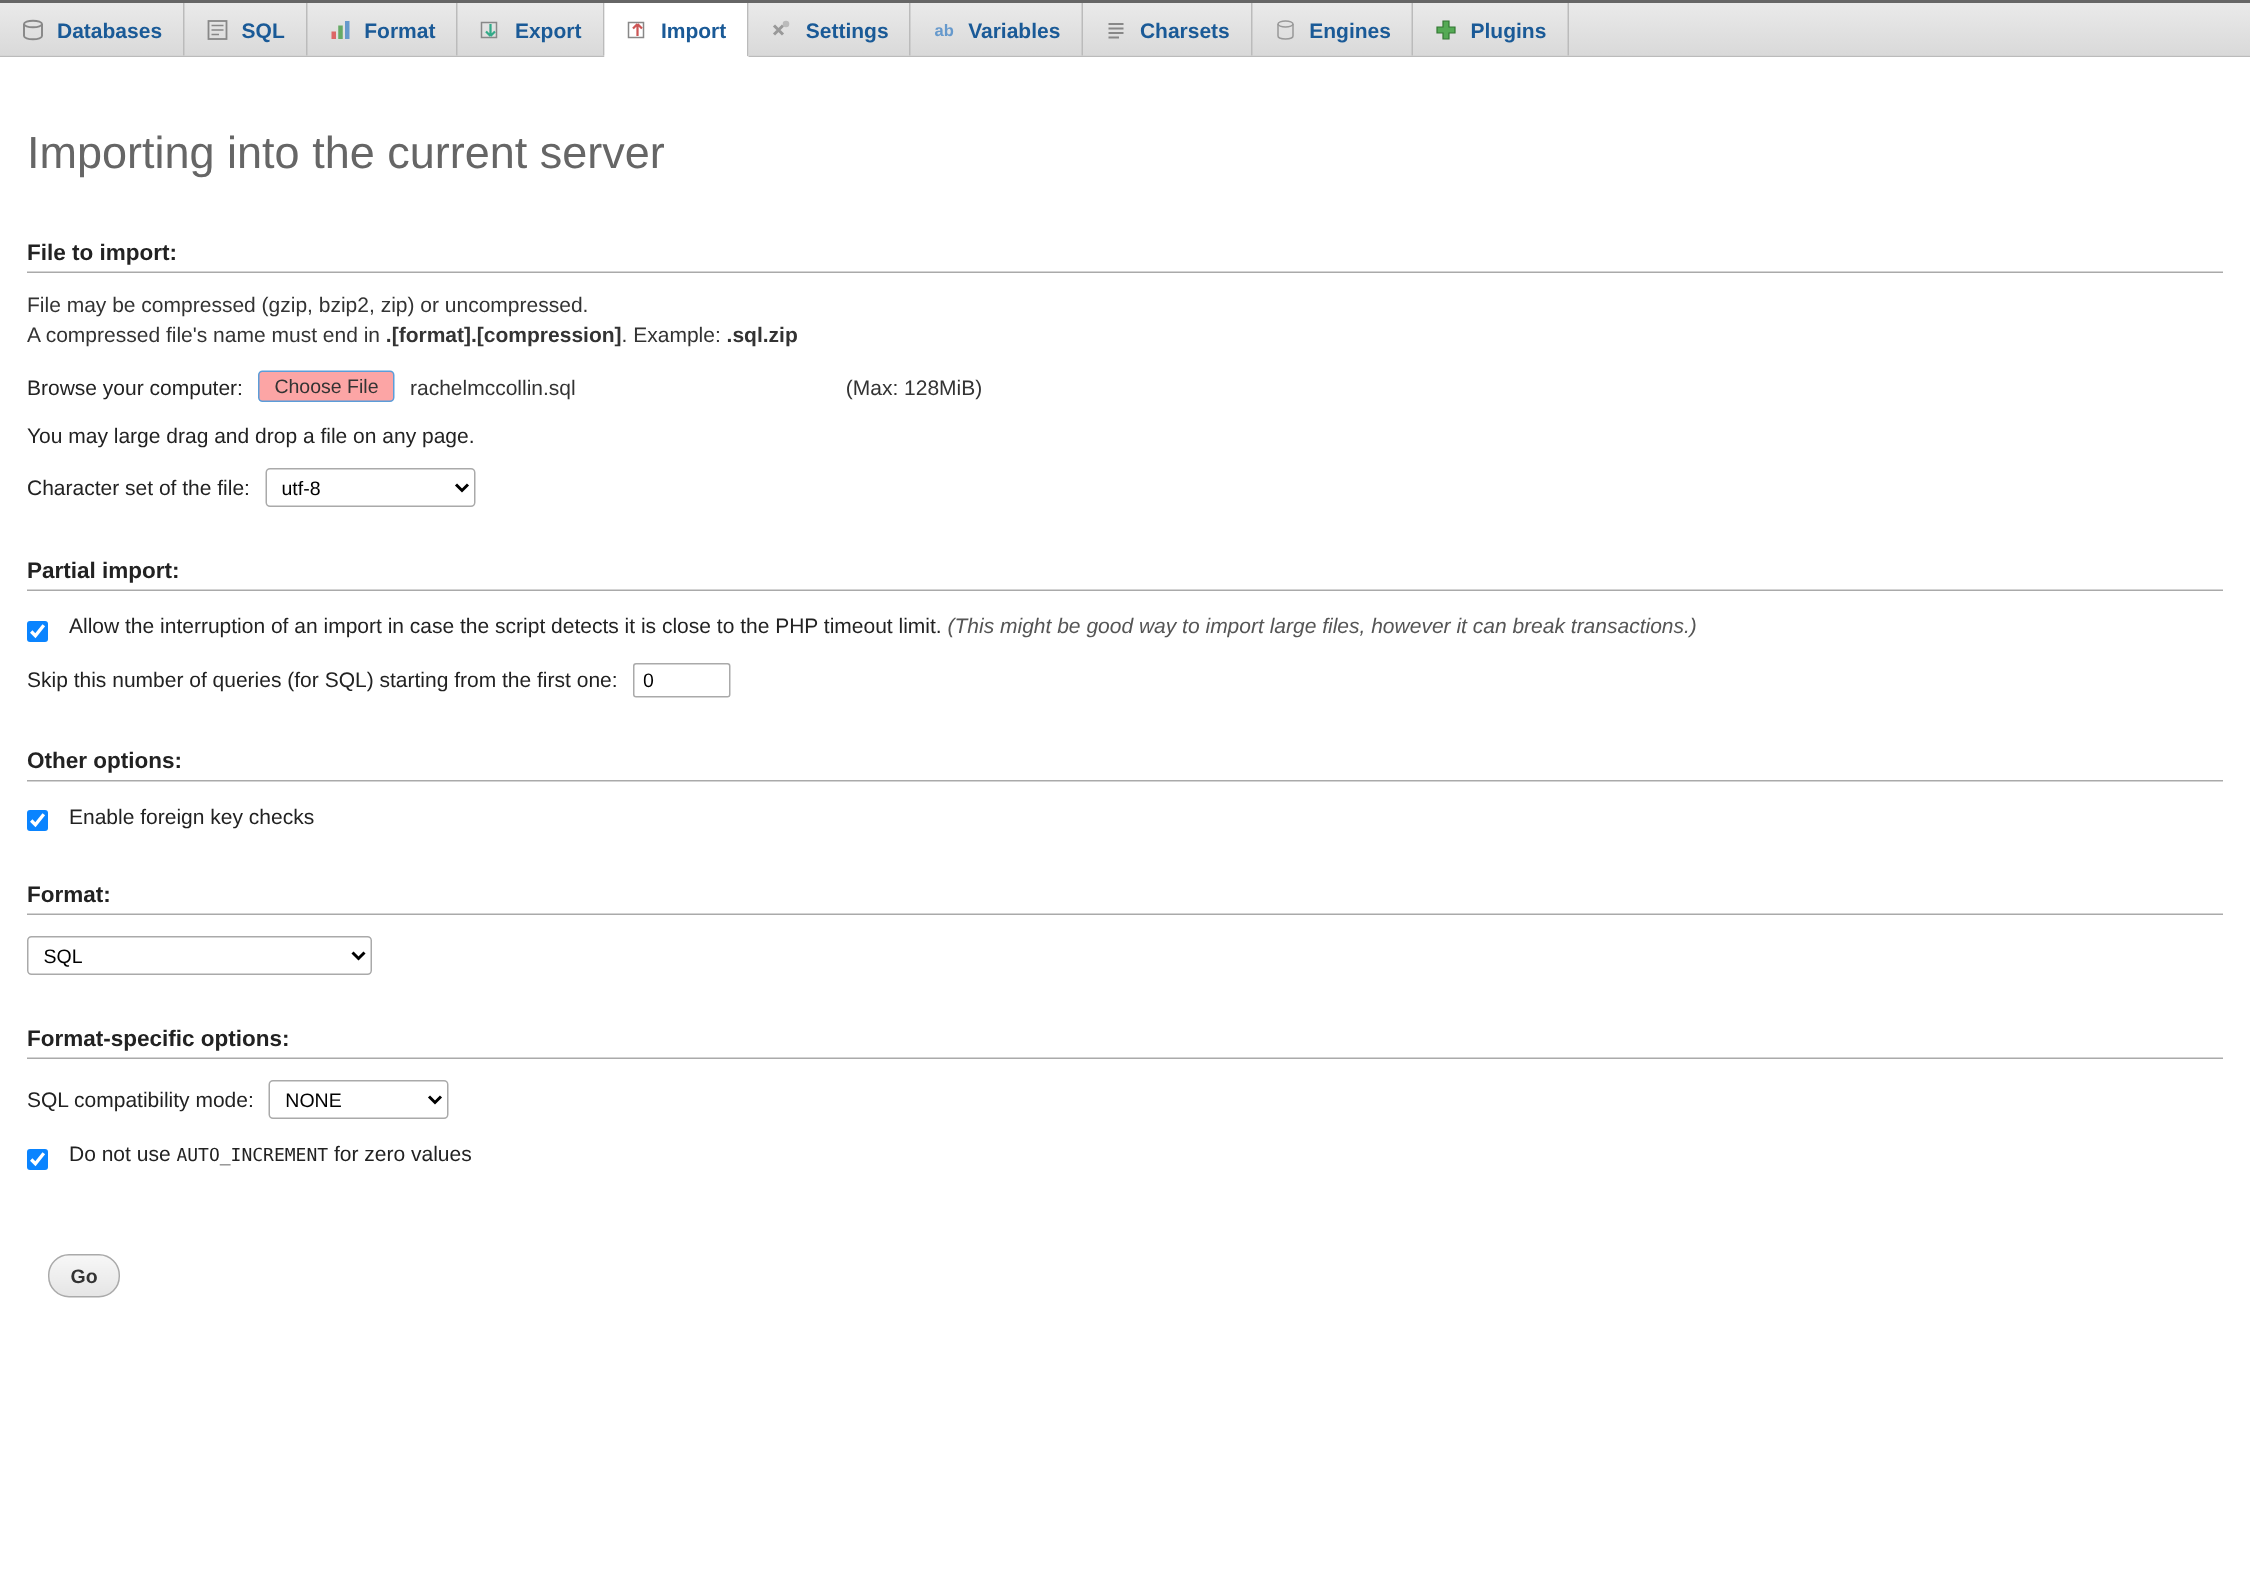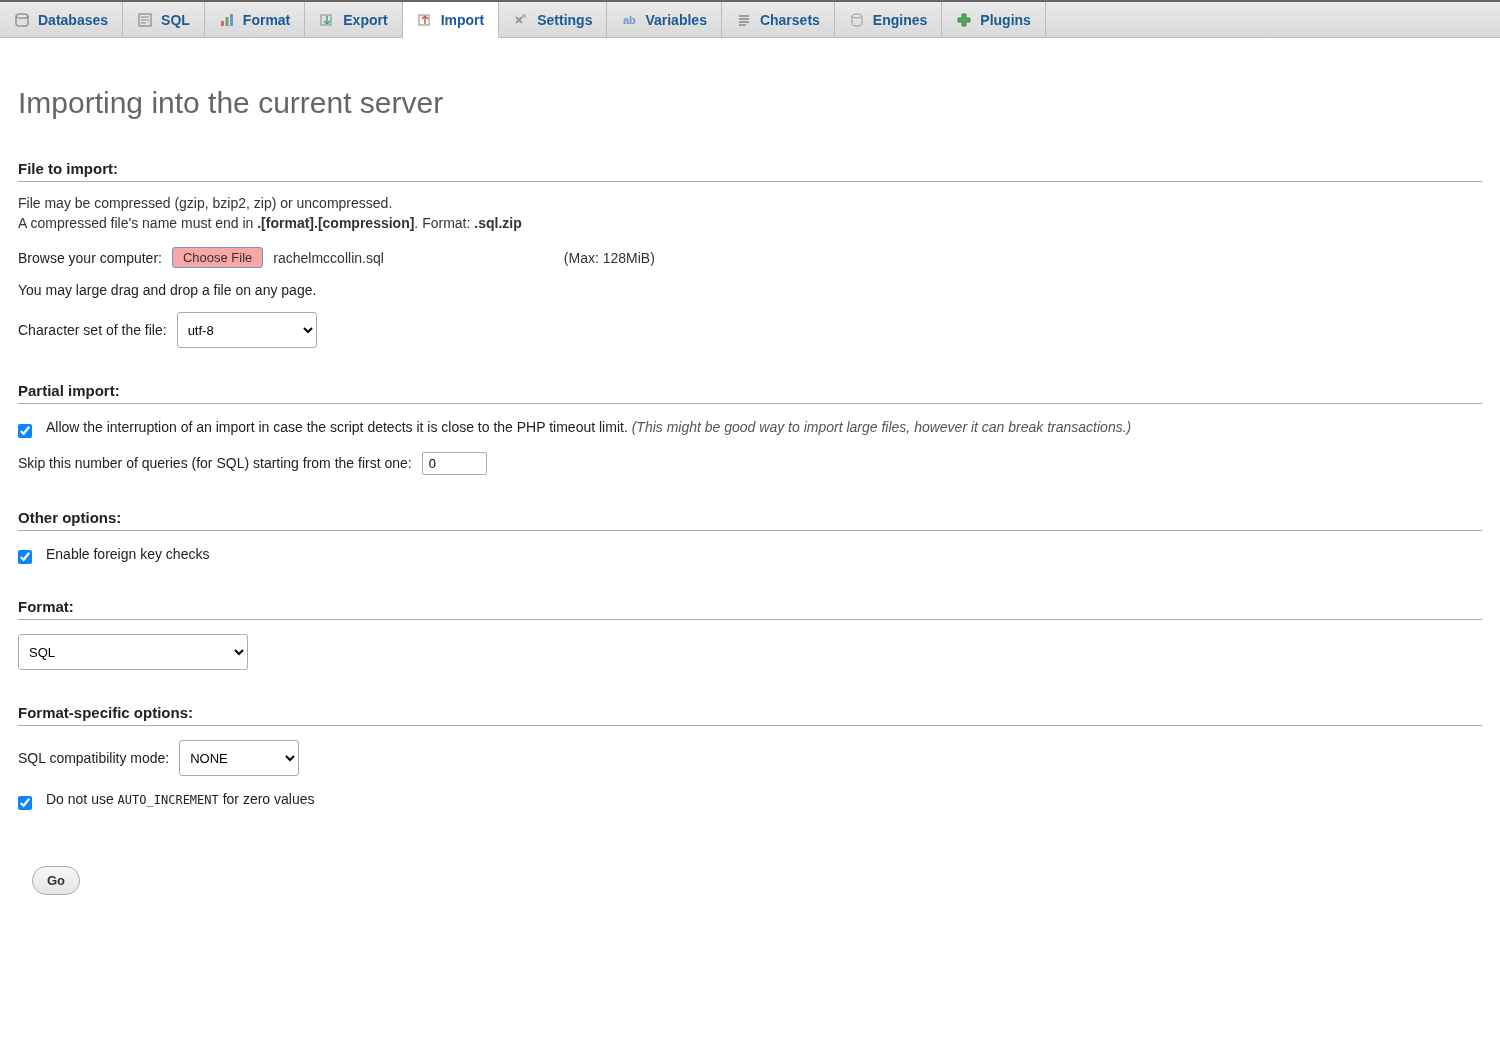--- a/index.html
+++ b/index.html
@@ -91,21 +91,21 @@
     .max-size {
       margin-left: 170px;
       color: #333;
     }
     select {
       padding: 2px 6px;
       font-size: 13px;
       border: 1px solid #aaa;
       border-radius: 3px;
       background: #fff;
-      height: 36px;
+      height: 26px;
     }
     select.wide { width: 140px; }
     select.very-wide { width: 230px; }
     select.mid { width: 120px; }
     input[type="text"].num {
       width: 65px;
       padding: 3px 6px;
       border: 1px solid #aaa;
       border-radius: 2px;
       font-size: 13px;
@@ -222,21 +222,21 @@
 </div>
 
 <div class="content">
   <h2 class="page-title">Importing into the current server</h2>
 
   
   <div class="section">
     <div class="section-title">File to import:</div>
     <div class="note">
       <span>File may be compressed (gzip, bzip2, zip) or uncompressed.</span><br>
-      <span>A compressed file's name must end in </span><span class="ext">.[format].[compression]</span><span>. Format: </span><span class="ext">.sql.zip</span>
+      <span>A compressed file's name must end in </span><span class="ext">.[format].[compression]</span><span>. Example: </span><span class="ext">.sql.zip</span>
     </div>
     <div class="field-row">
       <span>Browse your computer:</span>
       <button class="choose-btn">Choose File</button>
       <span class="file-name">rachelmccollin.sql</span>
       <span class="max-size">(Max: 128MiB)</span>
     </div>
     <div class="field-row">You may large drag and drop a file on any page.</div>
     <div class="field-row">
       <span>Character set of the file:</span>

